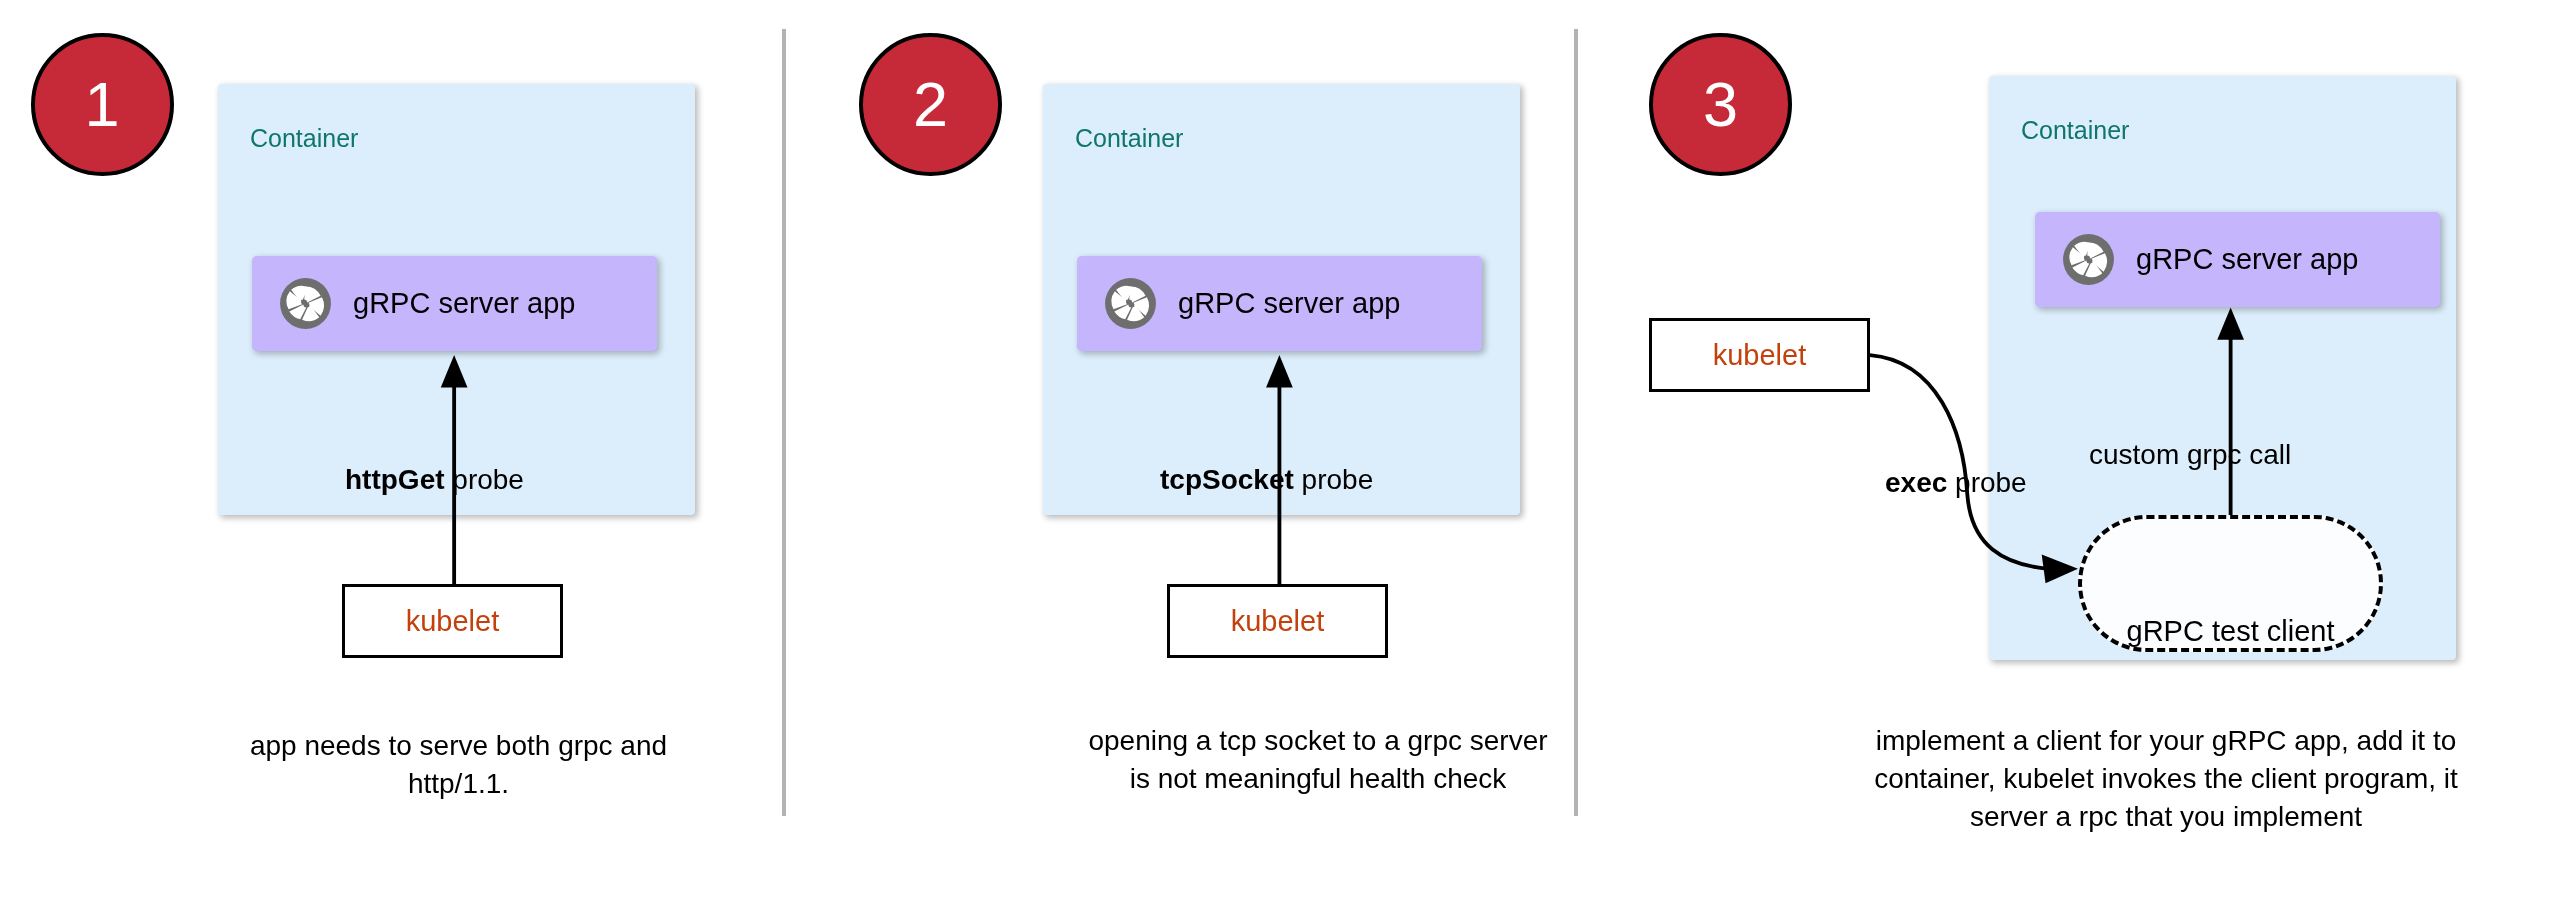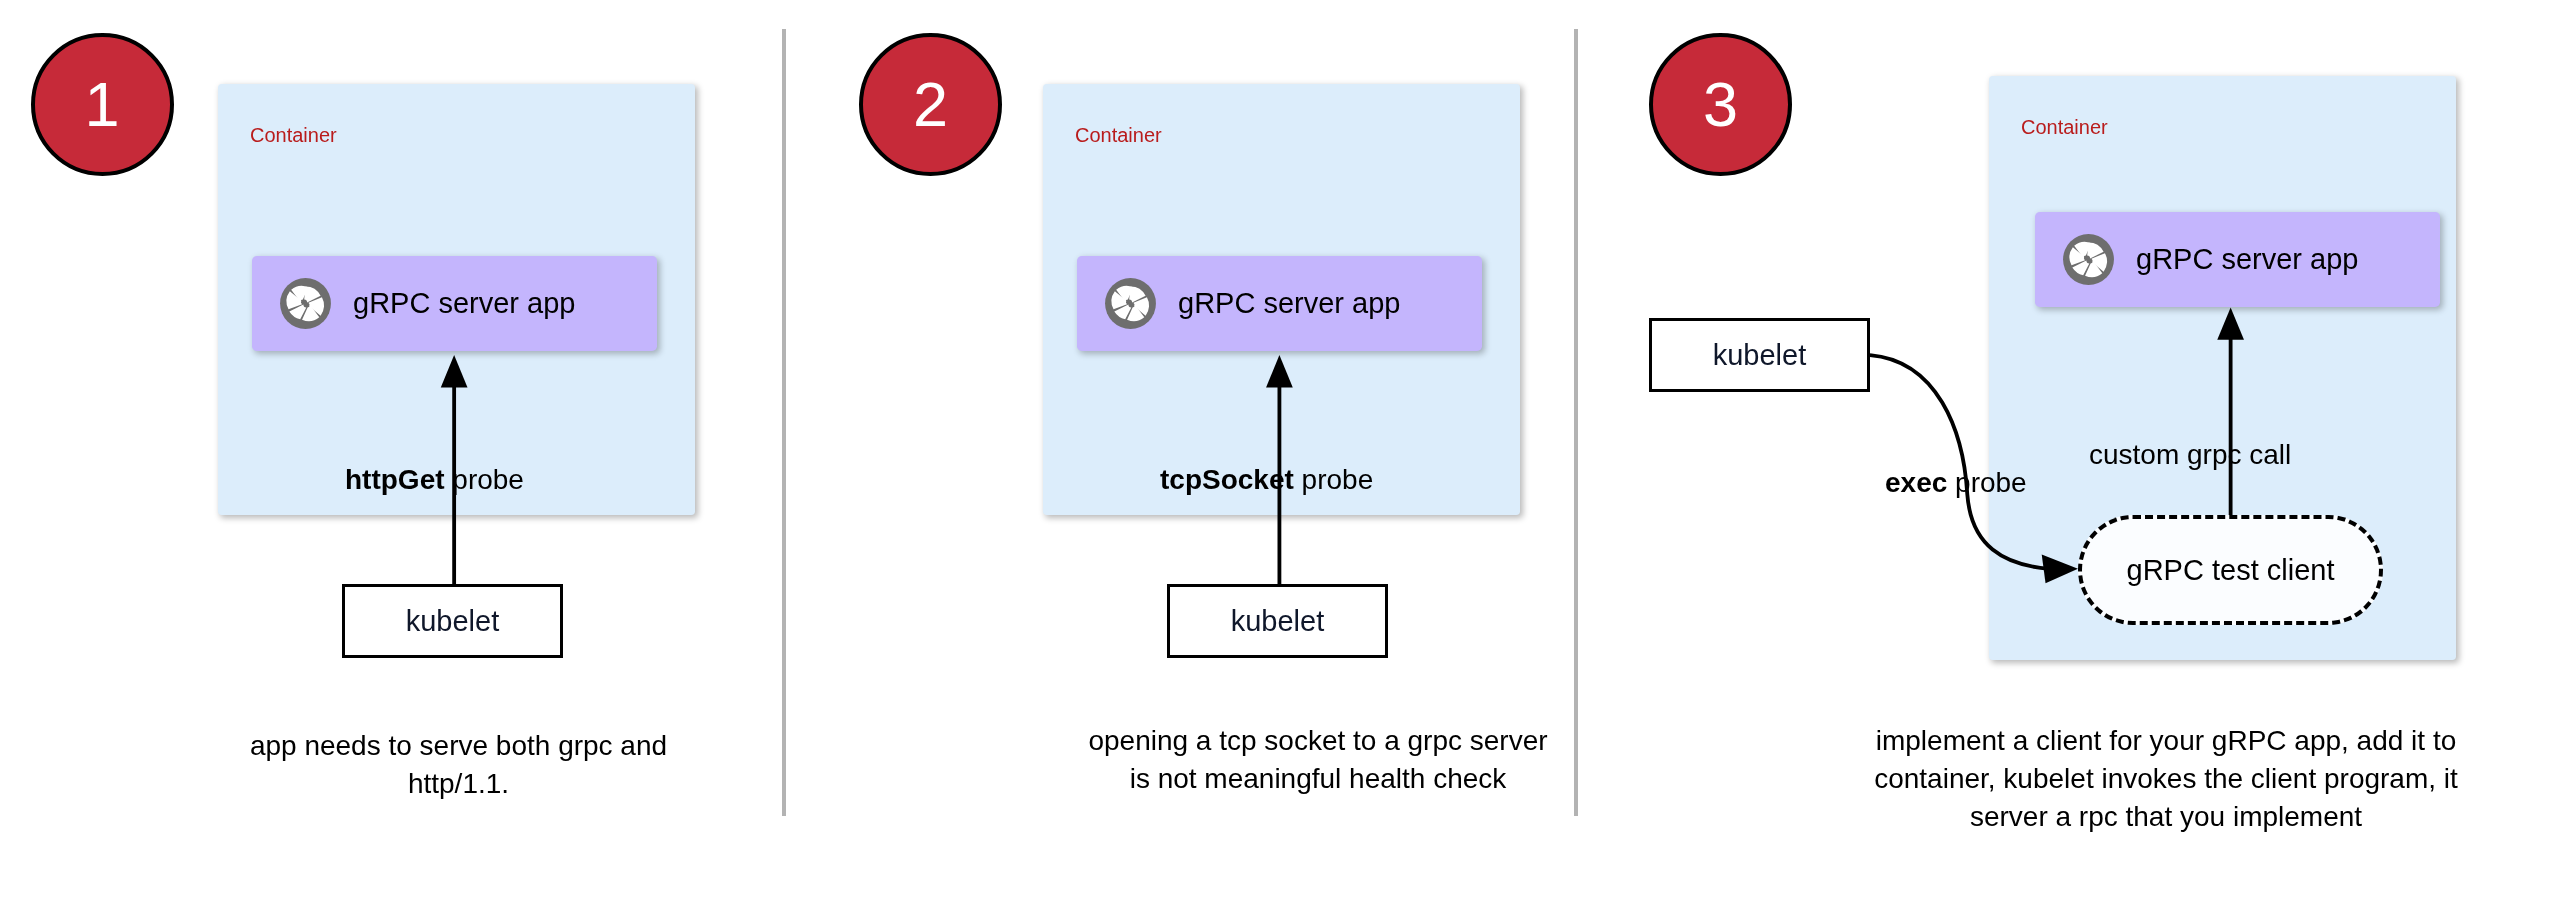--- a/index.html
+++ b/index.html
@@ -53,22 +53,22 @@
   .container-box {
     position: absolute;
     background: #dcedfb;
     border-radius: 3.8px;
     box-shadow: 2.9px 2.9px 6.7px rgba(0,0,0,0.28);
   }
   .container-label {
     position: absolute;
     top: 40px;
     left: 32px;
-    font-size: 20px;
-    color: #b91c1c;
+    font-size: 25px;
+    color: #0f766e;
     white-space: nowrap;
   }
 
   
   .app-card {
     position: absolute;
     background: #c4b5fd;
     border-radius: 4.8px;
     box-shadow: 2.9px 2.9px 6.7px rgba(0,0,0,0.26);
     display: flex;
@@ -91,21 +91,21 @@
   
   .kubelet-box {
     position: absolute;
     background: #ffffff;
     border: 3.8px solid #000000;
     box-sizing: border-box;
     display: flex;
     align-items: center;
     justify-content: center;
     font-size: 29px;
-    color: #0f172a;
+    color: #c2410c;
     white-space: nowrap;
   }
 
   
   .dashed-pill {
     position: absolute;
     background: #fbfdff;
     border: 4.8px dashed #000000;
     border-radius: 86px;
     box-sizing: border-box;
@@ -256,20 +256,20 @@
     <b>exec</b><span> probe</span>
   </div>
 
   <svg class="arrow-svg" style="left:0px; top:0px; width:2576px; height:923px;" viewBox="0 0 2700 967" width="2576" height="923">
     <line x1="2338" y1="560" x2="2338" y2="350" stroke="#000000" stroke-width="4"></line>
     <polygon points="2338,322 2324,356 2352,356" fill="#000000"></polygon>
   </svg>
 
   <div class="edge-label" style="left:2089px; top:439px;">custom grpc call</div>
 
-  <div class="dashed-pill" style="left:2078px; top:515px; width:305px; height:110px;">
+  <div class="dashed-pill" style="left:2078px; top:515px; width:305px; height:137px;align-items:flex-end;">
     <span>gRPC test client</span>
   </div>
 
   <div class="caption" style="left:1832px; top:722px; width:668px;">implement a client for your gRPC app, add it to container, kubelet invokes the client program, it server a rpc that you implement</div>
 
 </div>
 
 
 </body></html>

